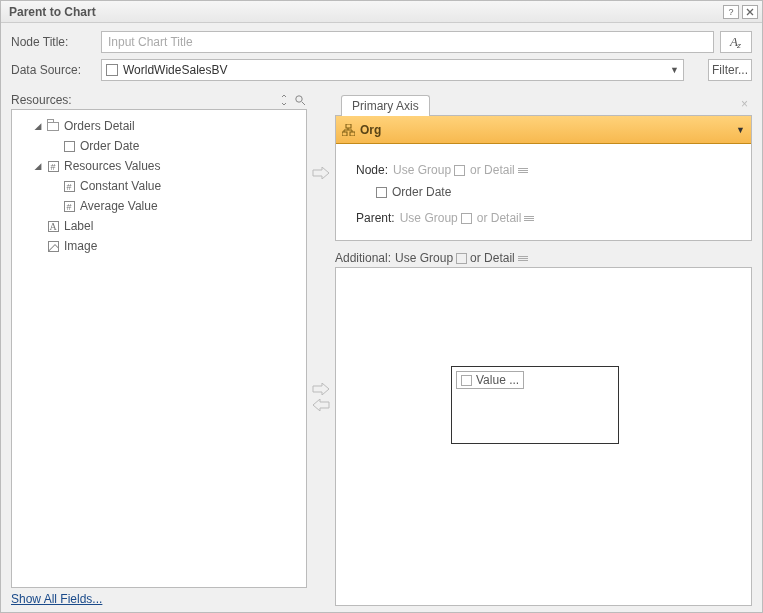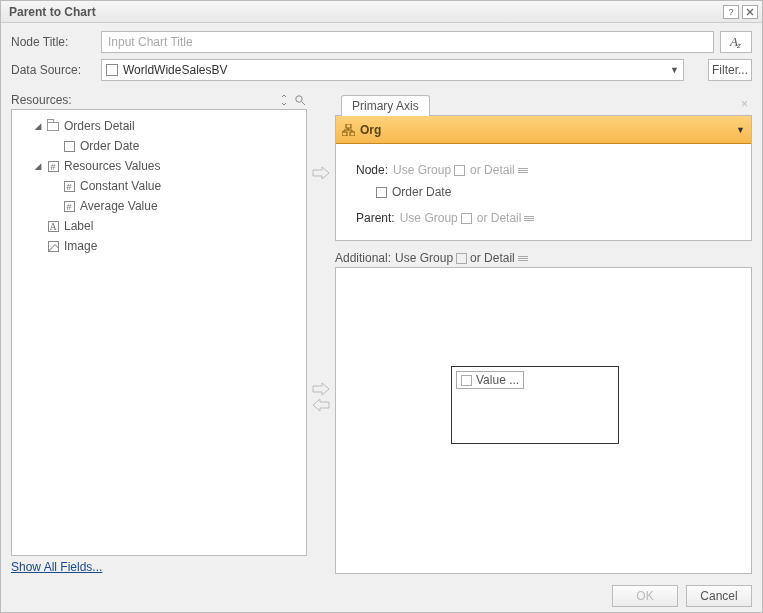--- a/index.html
+++ b/index.html
@@ -264,17 +264,13 @@
             <span class="preview-inner">
               <span class="mini-box" style="margin:0 4px 0 0"></span>
               <span>Value ...</span>
             </span>
           </div>
         </div>
       </div>
     </div>
   </div>
 
-  <div class="footer">
-    <div class="btn disabled">OK</div>
-    <div class="btn">Cancel</div>
-  </div>
 </div>
 
 </body></html>

